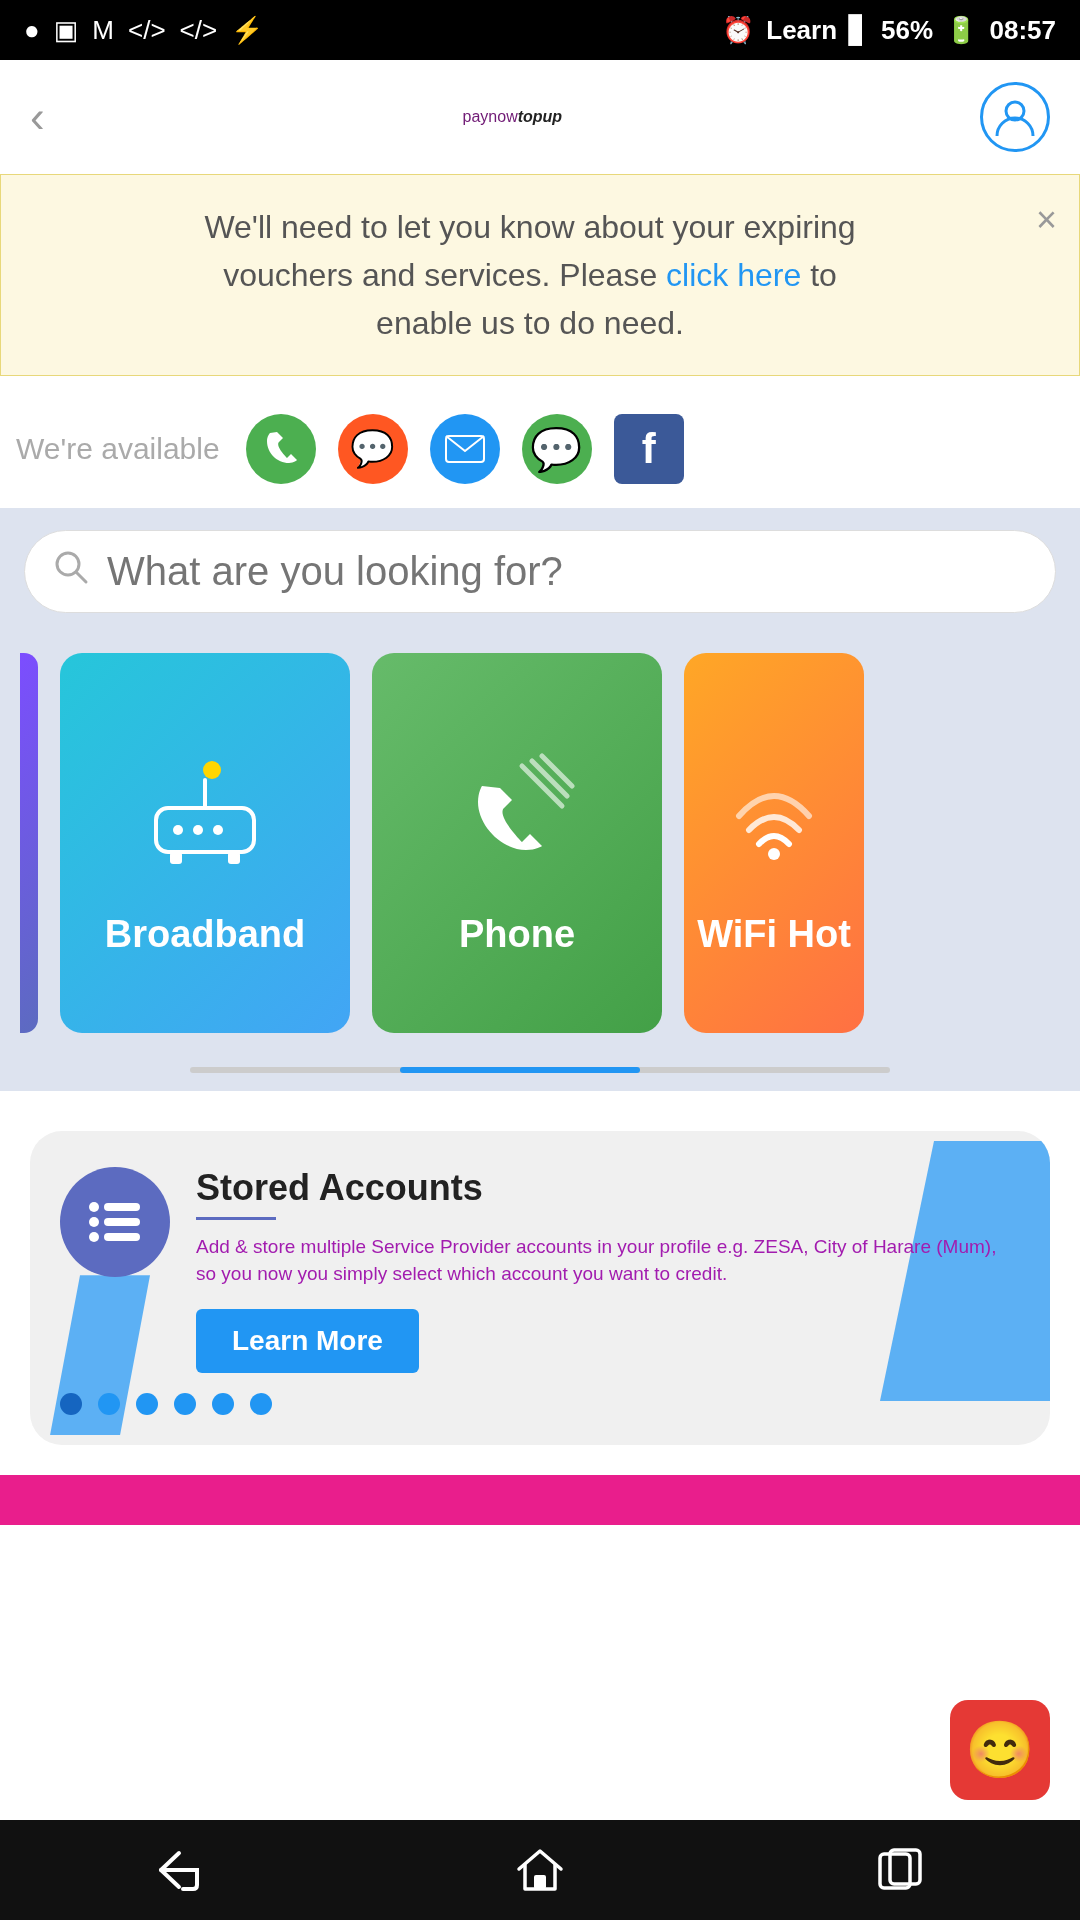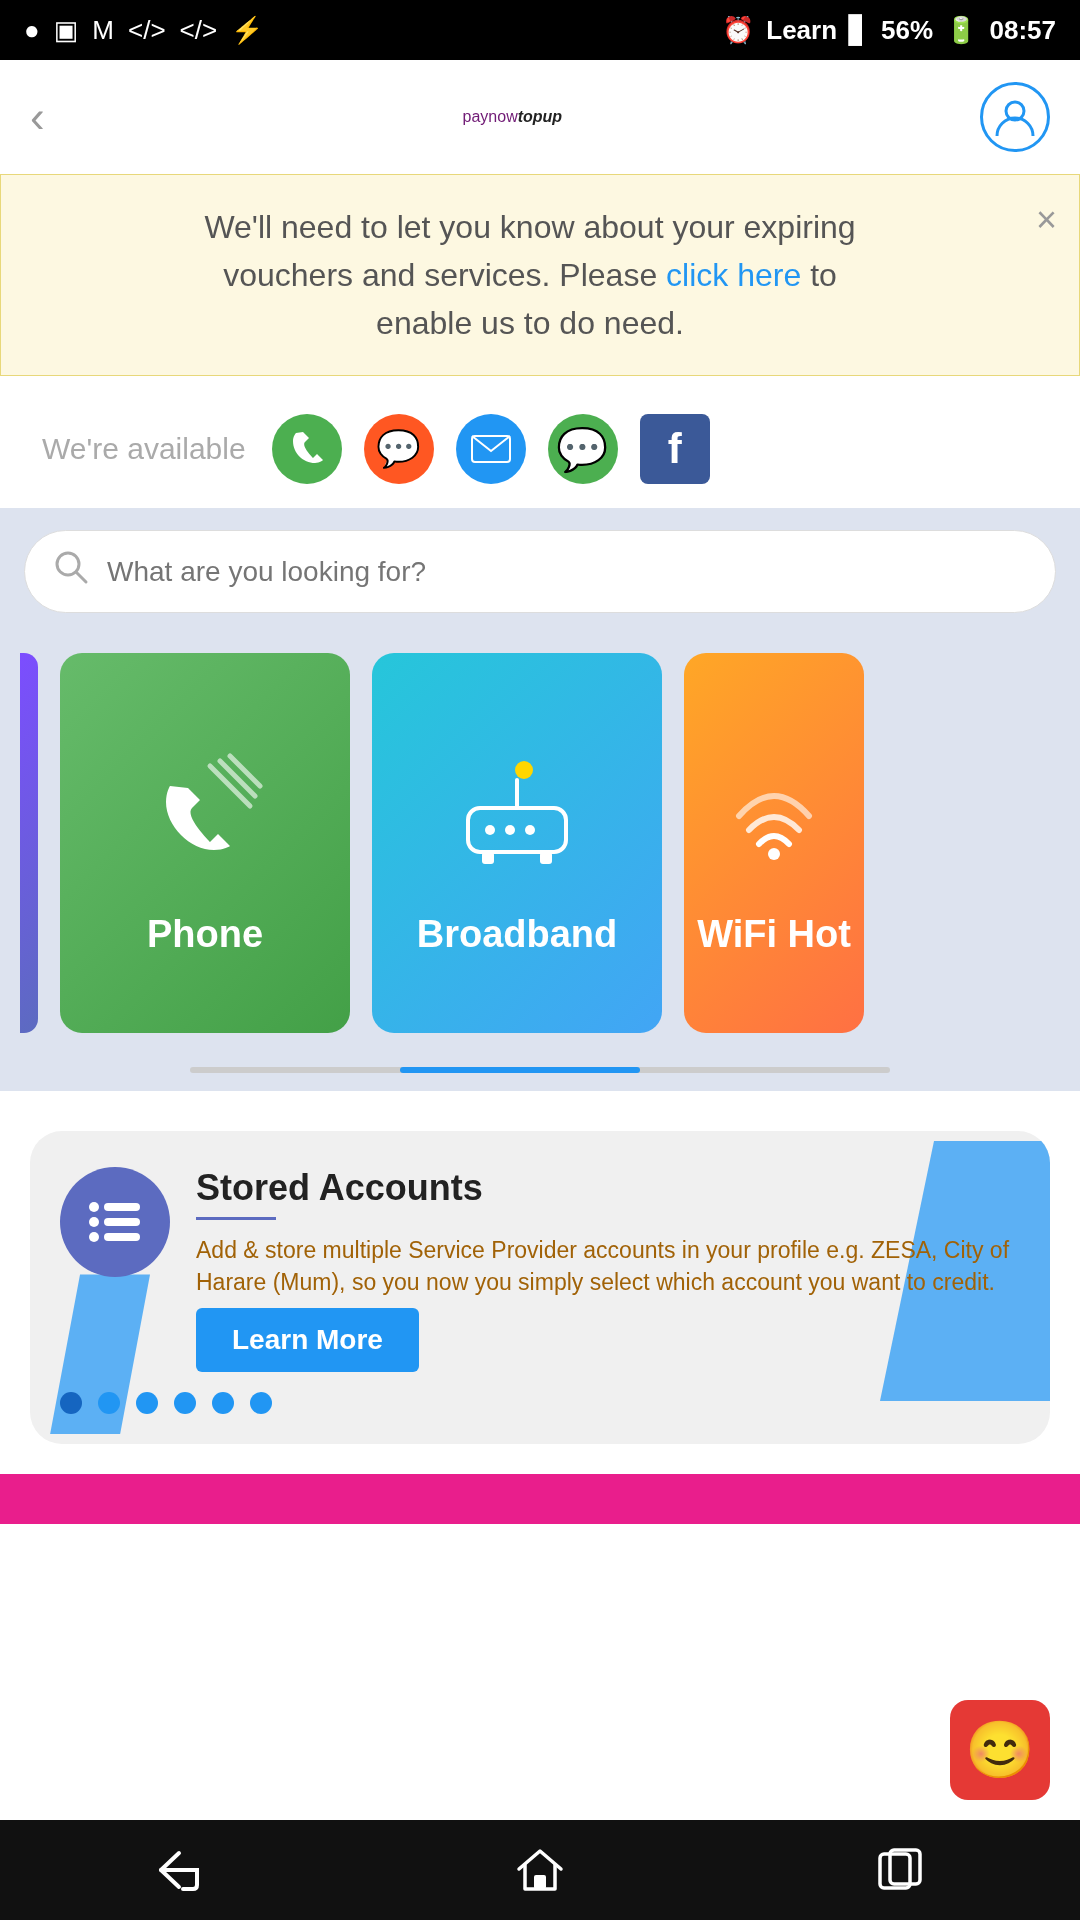--- a/index.html
+++ b/index.html
@@ -85,21 +85,21 @@
       right: 22px;
       font-size: 36px;
       color: #999;
       cursor: pointer;
     }
 
     
     .available-row {
       display: flex;
       align-items: center;
-      padding: 24px 42px;
+      padding: 24px 16px;
       gap: 26px;
       background: #fff;
     }
     .available-label {
       font-size: 30px;
       color: #aaa;
     }
     .contact-icons {
       display: flex;
       gap: 22px;
@@ -135,21 +135,21 @@
       gap: 18px;
       border: 1px solid #ddd;
     }
     .search-icon-wrap {
       color: #aaa;
       font-size: 36px;
     }
     .search-input {
       border: none;
       outline: none;
-      font-size: 28px;
+      font-size: 40px;
       color: #be185d;
       width: 100%;
       background: transparent;
     }
 
     
     .categories-section {
       background: #dde3ef;
       padding: 18px 20px 10px 20px;
       overflow: hidden;
@@ -263,24 +263,24 @@
       color: #222;
       margin-bottom: 8px;
     }
     .promo-title-underline {
       width: 80px;
       height: 3px;
       background: #5c6bc0;
       margin-bottom: 14px;
     }
     .promo-desc {
-      font-size: 23px;
-      color: #a16207;
+      font-size: 19px;
+      color: #a21caf;
       line-height: 1.4;
-      margin-bottom: 10px;
+      margin-bottom: 22px;
     }
     .learn-more-btn {
       background: #2196F3;
       color: #fff;
       border: none;
       border-radius: 6px;
       padding: 16px 36px;
       font-size: 28px;
       font-weight: 600;
       cursor: pointer;
@@ -461,55 +461,55 @@
     </span>
     <input class="search-input" type="text" placeholder="What are you looking for?" style="">
   </div>
 </div>
 
 <div class="categories-section">
   <div class="categories-scroll">
 
     <div style="min-width:18px;background:linear-gradient(135deg,#7c4dff,#5c6bc0);border-radius:0 14px 14px 0;height:380px;flex-shrink:0;"></div>
 
+    <div class="category-card category-broadband">
+      <div class="category-icon-area">
+
+        <svg width="130" height="110" viewBox="0 0 130 110" fill="none">
+
+          <circle cx="72" cy="14" r="9" fill="#FFD600"></circle>
+
+          <rect x="16" y="52" width="98" height="44" rx="12" stroke="white" stroke-width="4" fill="none"></rect>
+
+          <rect x="30" y="96" width="12" height="12" rx="3" fill="white"></rect>
+          <rect x="88" y="96" width="12" height="12" rx="3" fill="white"></rect>
+
+          <circle cx="38" cy="74" r="5" fill="white"></circle>
+          <circle cx="58" cy="74" r="5" fill="white"></circle>
+          <circle cx="78" cy="74" r="5" fill="white"></circle>
+
+          <line x1="65" y1="52" x2="65" y2="24" stroke="white" stroke-width="4" stroke-linecap="round"></line>
+        </svg>
+      </div>
+      <span class="category-label">Broadband</span>
+    </div>
+
     <div class="category-card category-phone">
       <div class="category-icon-area">
 
         <svg width="130" height="130" viewBox="0 0 130 130" fill="none">
 
           <line x1="70" y1="20" x2="110" y2="60" stroke="white" stroke-width="5" stroke-linecap="round" opacity="0.6"></line>
           <line x1="80" y1="15" x2="115" y2="50" stroke="white" stroke-width="5" stroke-linecap="round" opacity="0.6"></line>
           <line x1="90" y1="10" x2="120" y2="40" stroke="white" stroke-width="5" stroke-linecap="round" opacity="0.6"></line>
 
           <path d="M30 40C30 40 26 46 26 56C26 80 50 104 74 104C84 104 90 100 90 100L78 88L70 96C70 96 44 70 52 62L60 54L48 42L30 40Z" fill="white"></path>
         </svg>
       </div>
       <span class="category-label">Phone</span>
-    </div>
-
-    <div class="category-card category-broadband">
-      <div class="category-icon-area">
-
-        <svg width="130" height="110" viewBox="0 0 130 110" fill="none">
-
-          <circle cx="72" cy="14" r="9" fill="#FFD600"></circle>
-
-          <rect x="16" y="52" width="98" height="44" rx="12" stroke="white" stroke-width="4" fill="none"></rect>
-
-          <rect x="30" y="96" width="12" height="12" rx="3" fill="white"></rect>
-          <rect x="88" y="96" width="12" height="12" rx="3" fill="white"></rect>
-
-          <circle cx="38" cy="74" r="5" fill="white"></circle>
-          <circle cx="58" cy="74" r="5" fill="white"></circle>
-          <circle cx="78" cy="74" r="5" fill="white"></circle>
-
-          <line x1="65" y1="52" x2="65" y2="24" stroke="white" stroke-width="4" stroke-linecap="round"></line>
-        </svg>
-      </div>
-      <span class="category-label">Broadband</span>
     </div>
 
     <div class="category-card category-wifi" style="min-width:180px;">
       <div class="category-icon-area">
         <svg width="130" height="110" viewBox="0 0 130 110" fill="none">
 
           <path d="M30 60 Q65 20 100 60" stroke="white" stroke-width="6" fill="none" stroke-linecap="round" opacity="0.6"></path>
           <path d="M40 74 Q65 48 90 74" stroke="white" stroke-width="6" fill="none" stroke-linecap="round" opacity="0.8"></path>
           <path d="M50 88 Q65 72 80 88" stroke="white" stroke-width="6" fill="none" stroke-linecap="round"></path>
           <circle cx="65" cy="98" r="6" fill="white"></circle>

